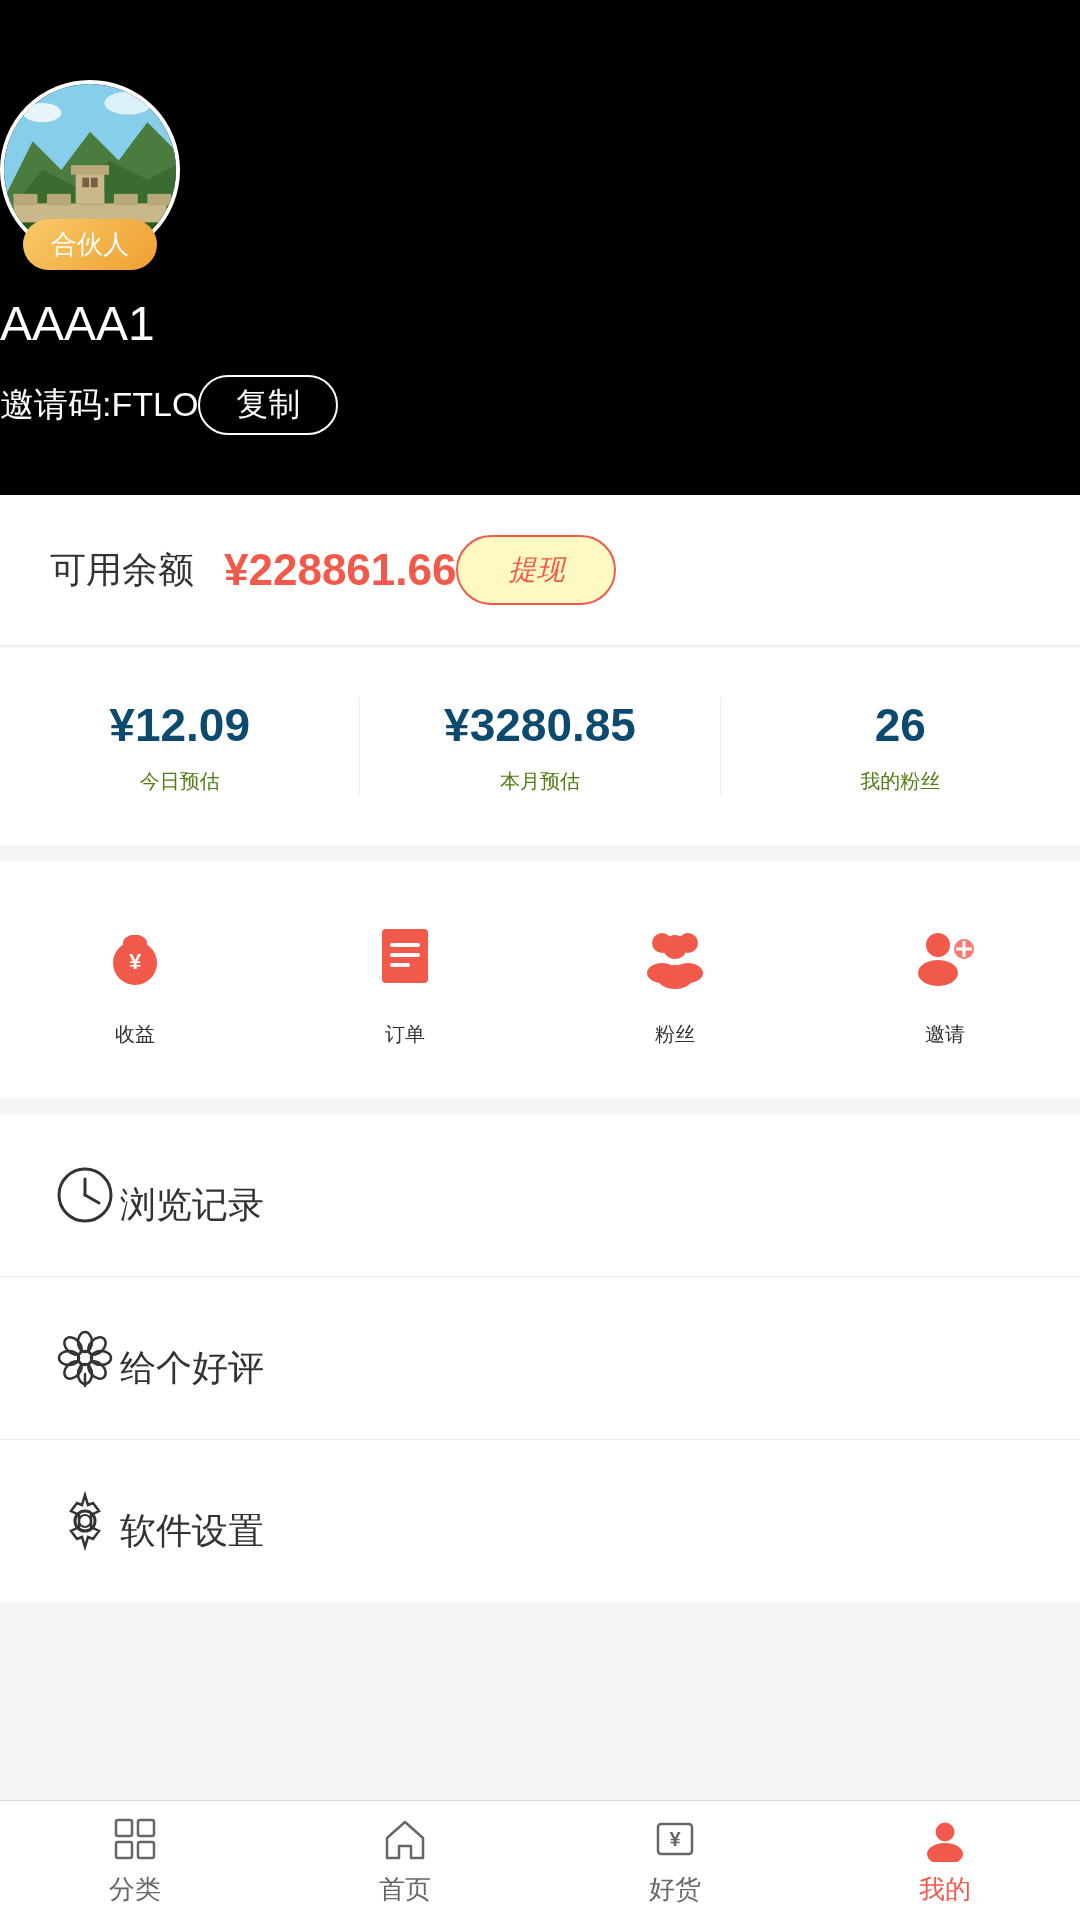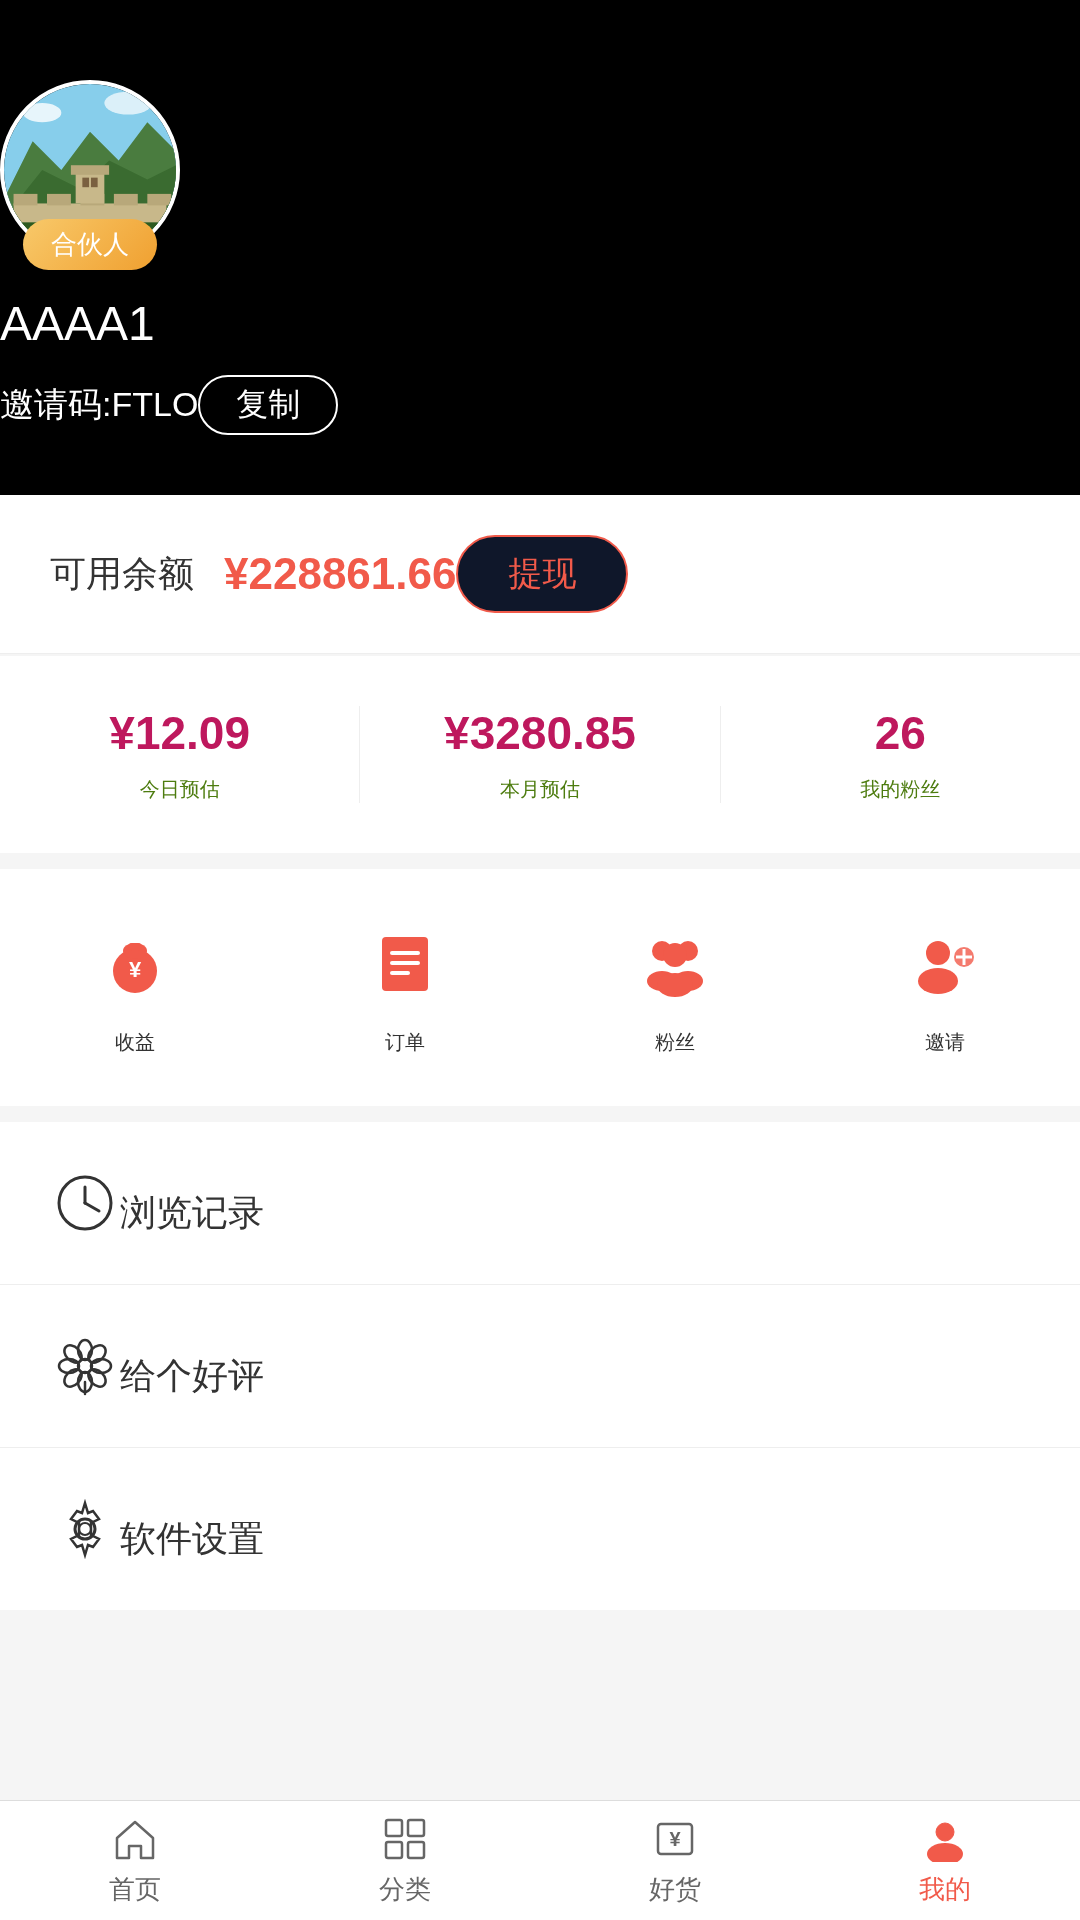--- a/index.html
+++ b/index.html
@@ -104,25 +104,26 @@
 
     .balance-amount {
       font-size: 44px;
       color: #f15a4a;
       font-weight: 600;
     }
 
     .withdraw-btn {
       border: 2px solid #f15a4a;
       color: #f15a4a;
-      background: #0f172a;
-      font-size: 34px;
+      background: #fef9c3;
+      font-size: 28px;
       padding: 14px 50px;
       border-radius: 50px;
       cursor: pointer;
+      font-style: italic;
     }
 
     
     .stats-section {
       background: white;
       padding: 50px 0;
       display: flex;
       justify-content: space-around;
       border-bottom: 8px solid #f5f5f5;
       margin-top: 2px;
@@ -136,21 +137,21 @@
       flex: 1;
     }
 
     .stat-item + .stat-item {
       border-left: 1px solid #eee;
     }
 
     .stat-value {
       font-size: 46px;
       font-weight: 600;
-      color: #be185d;
+      color: #0c4a6e;
     }
 
     .stat-label {
       font-size: 20px;
       color: #4d7c0f;
     }
 
     
     .actions-section {
       background: white;
@@ -422,35 +423,35 @@
     <span class="menu-text">软件设置</span>
   </div>
   </div>
 
 <div class="spacer"></div>
 
 <nav class="bottom-nav">
 <div class="nav-item">
     <div class="nav-item-icon">
       <svg width="46" height="46" viewBox="0 0 46 46" fill="none">
-    <path d="M5 22 L23 6 L41 22 L41 42 L29 42 L29 30 L17 30 L17 42 L5 42 Z" stroke="#666" stroke-width="2.5" fill="none" stroke-linejoin="round"></path>
-  </svg>
-    </div>
-    <span class="nav-item-label" style="color:#666">首页</span>
-  </div>
-    <div class="nav-item">
-    <div class="nav-item-icon">
-      <svg width="46" height="46" viewBox="0 0 46 46" fill="none">
     <rect x="4" y="4" width="16" height="16" rx="2" stroke="#666" stroke-width="2.5" fill="none"></rect>
     <rect x="26" y="4" width="16" height="16" rx="2" stroke="#666" stroke-width="2.5" fill="none"></rect>
     <rect x="4" y="26" width="16" height="16" rx="2" stroke="#666" stroke-width="2.5" fill="none"></rect>
     <rect x="26" y="26" width="16" height="16" rx="2" stroke="#666" stroke-width="2.5" fill="none"></rect>
   </svg>
     </div>
     <span class="nav-item-label" style="color:#666">分类</span>
+  </div>
+    <div class="nav-item">
+    <div class="nav-item-icon">
+      <svg width="46" height="46" viewBox="0 0 46 46" fill="none">
+    <path d="M5 22 L23 6 L41 22 L41 42 L29 42 L29 30 L17 30 L17 42 L5 42 Z" stroke="#666" stroke-width="2.5" fill="none" stroke-linejoin="round"></path>
+  </svg>
+    </div>
+    <span class="nav-item-label" style="color:#666">首页</span>
   </div>
     <div class="nav-item">
     <div class="nav-item-icon">
       <svg width="46" height="46" viewBox="0 0 46 46" fill="none">
     <rect x="6" y="8" width="34" height="30" rx="3" stroke="#666" stroke-width="2.5" fill="none"></rect>
     <text x="23" y="30" text-anchor="middle" fill="#666" font-size="20" font-weight="bold">¥</text>
   </svg>
     </div>
     <span class="nav-item-label" style="color:#666">好货</span>
   </div>

